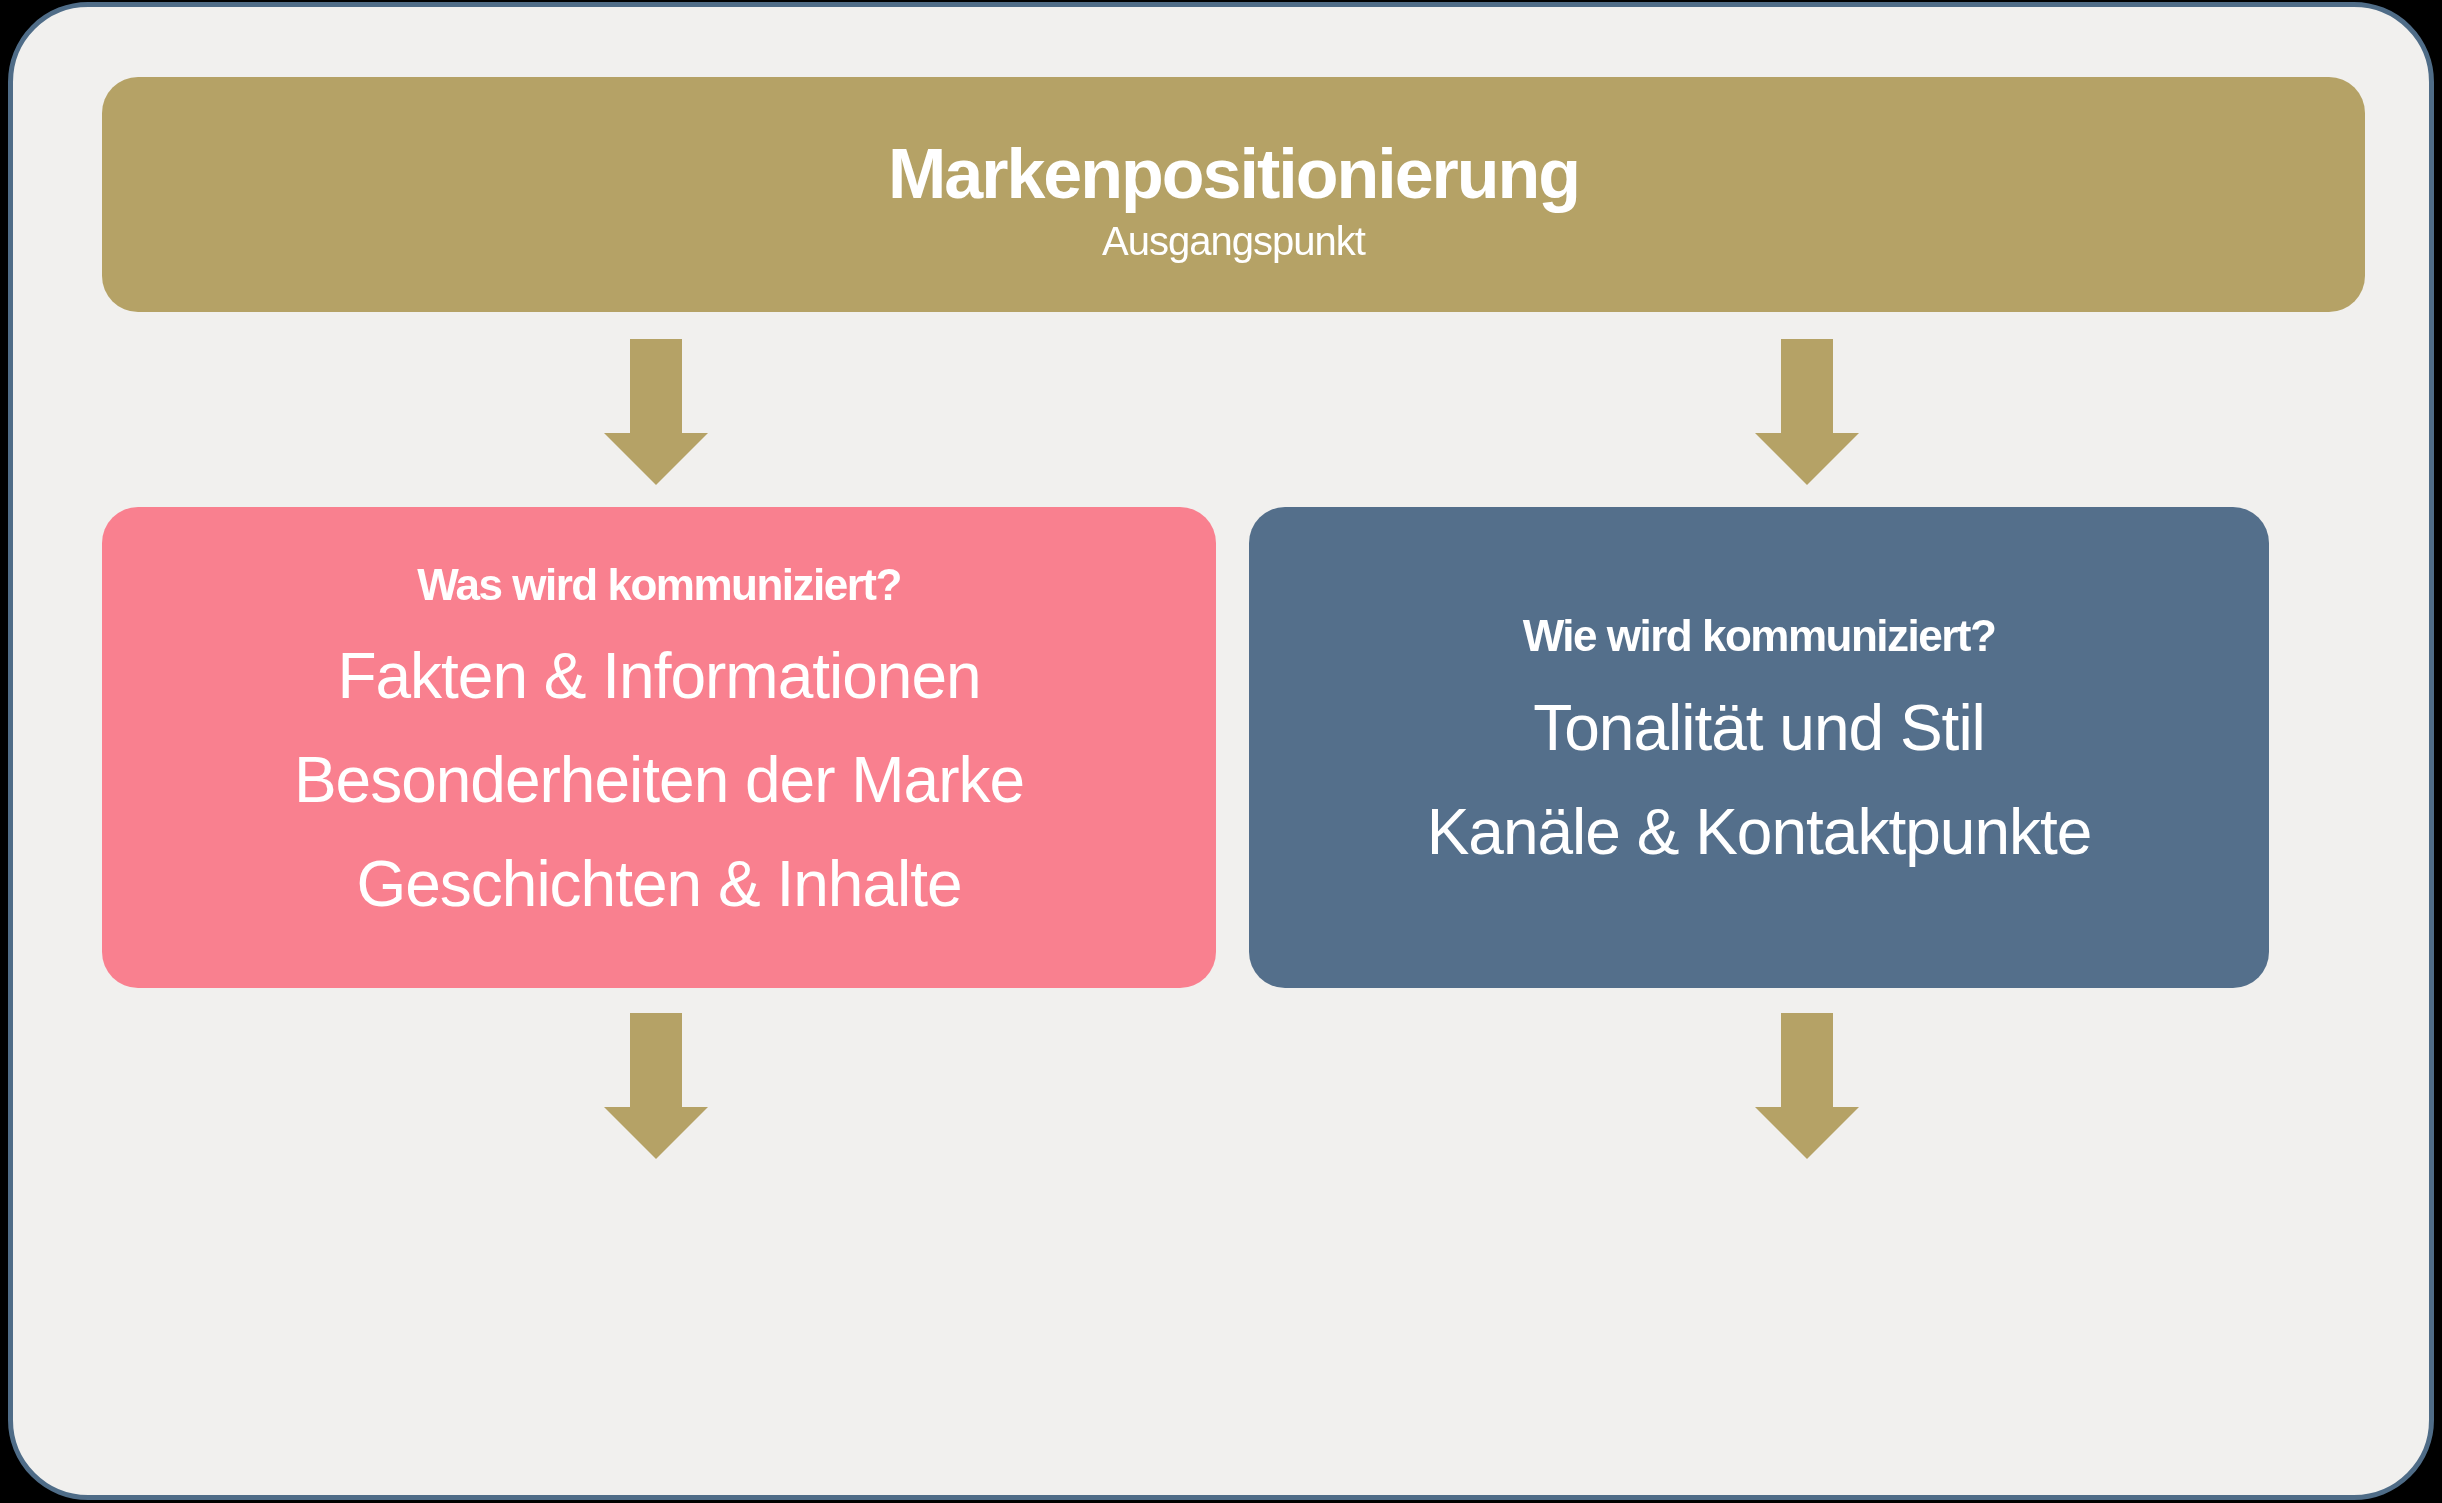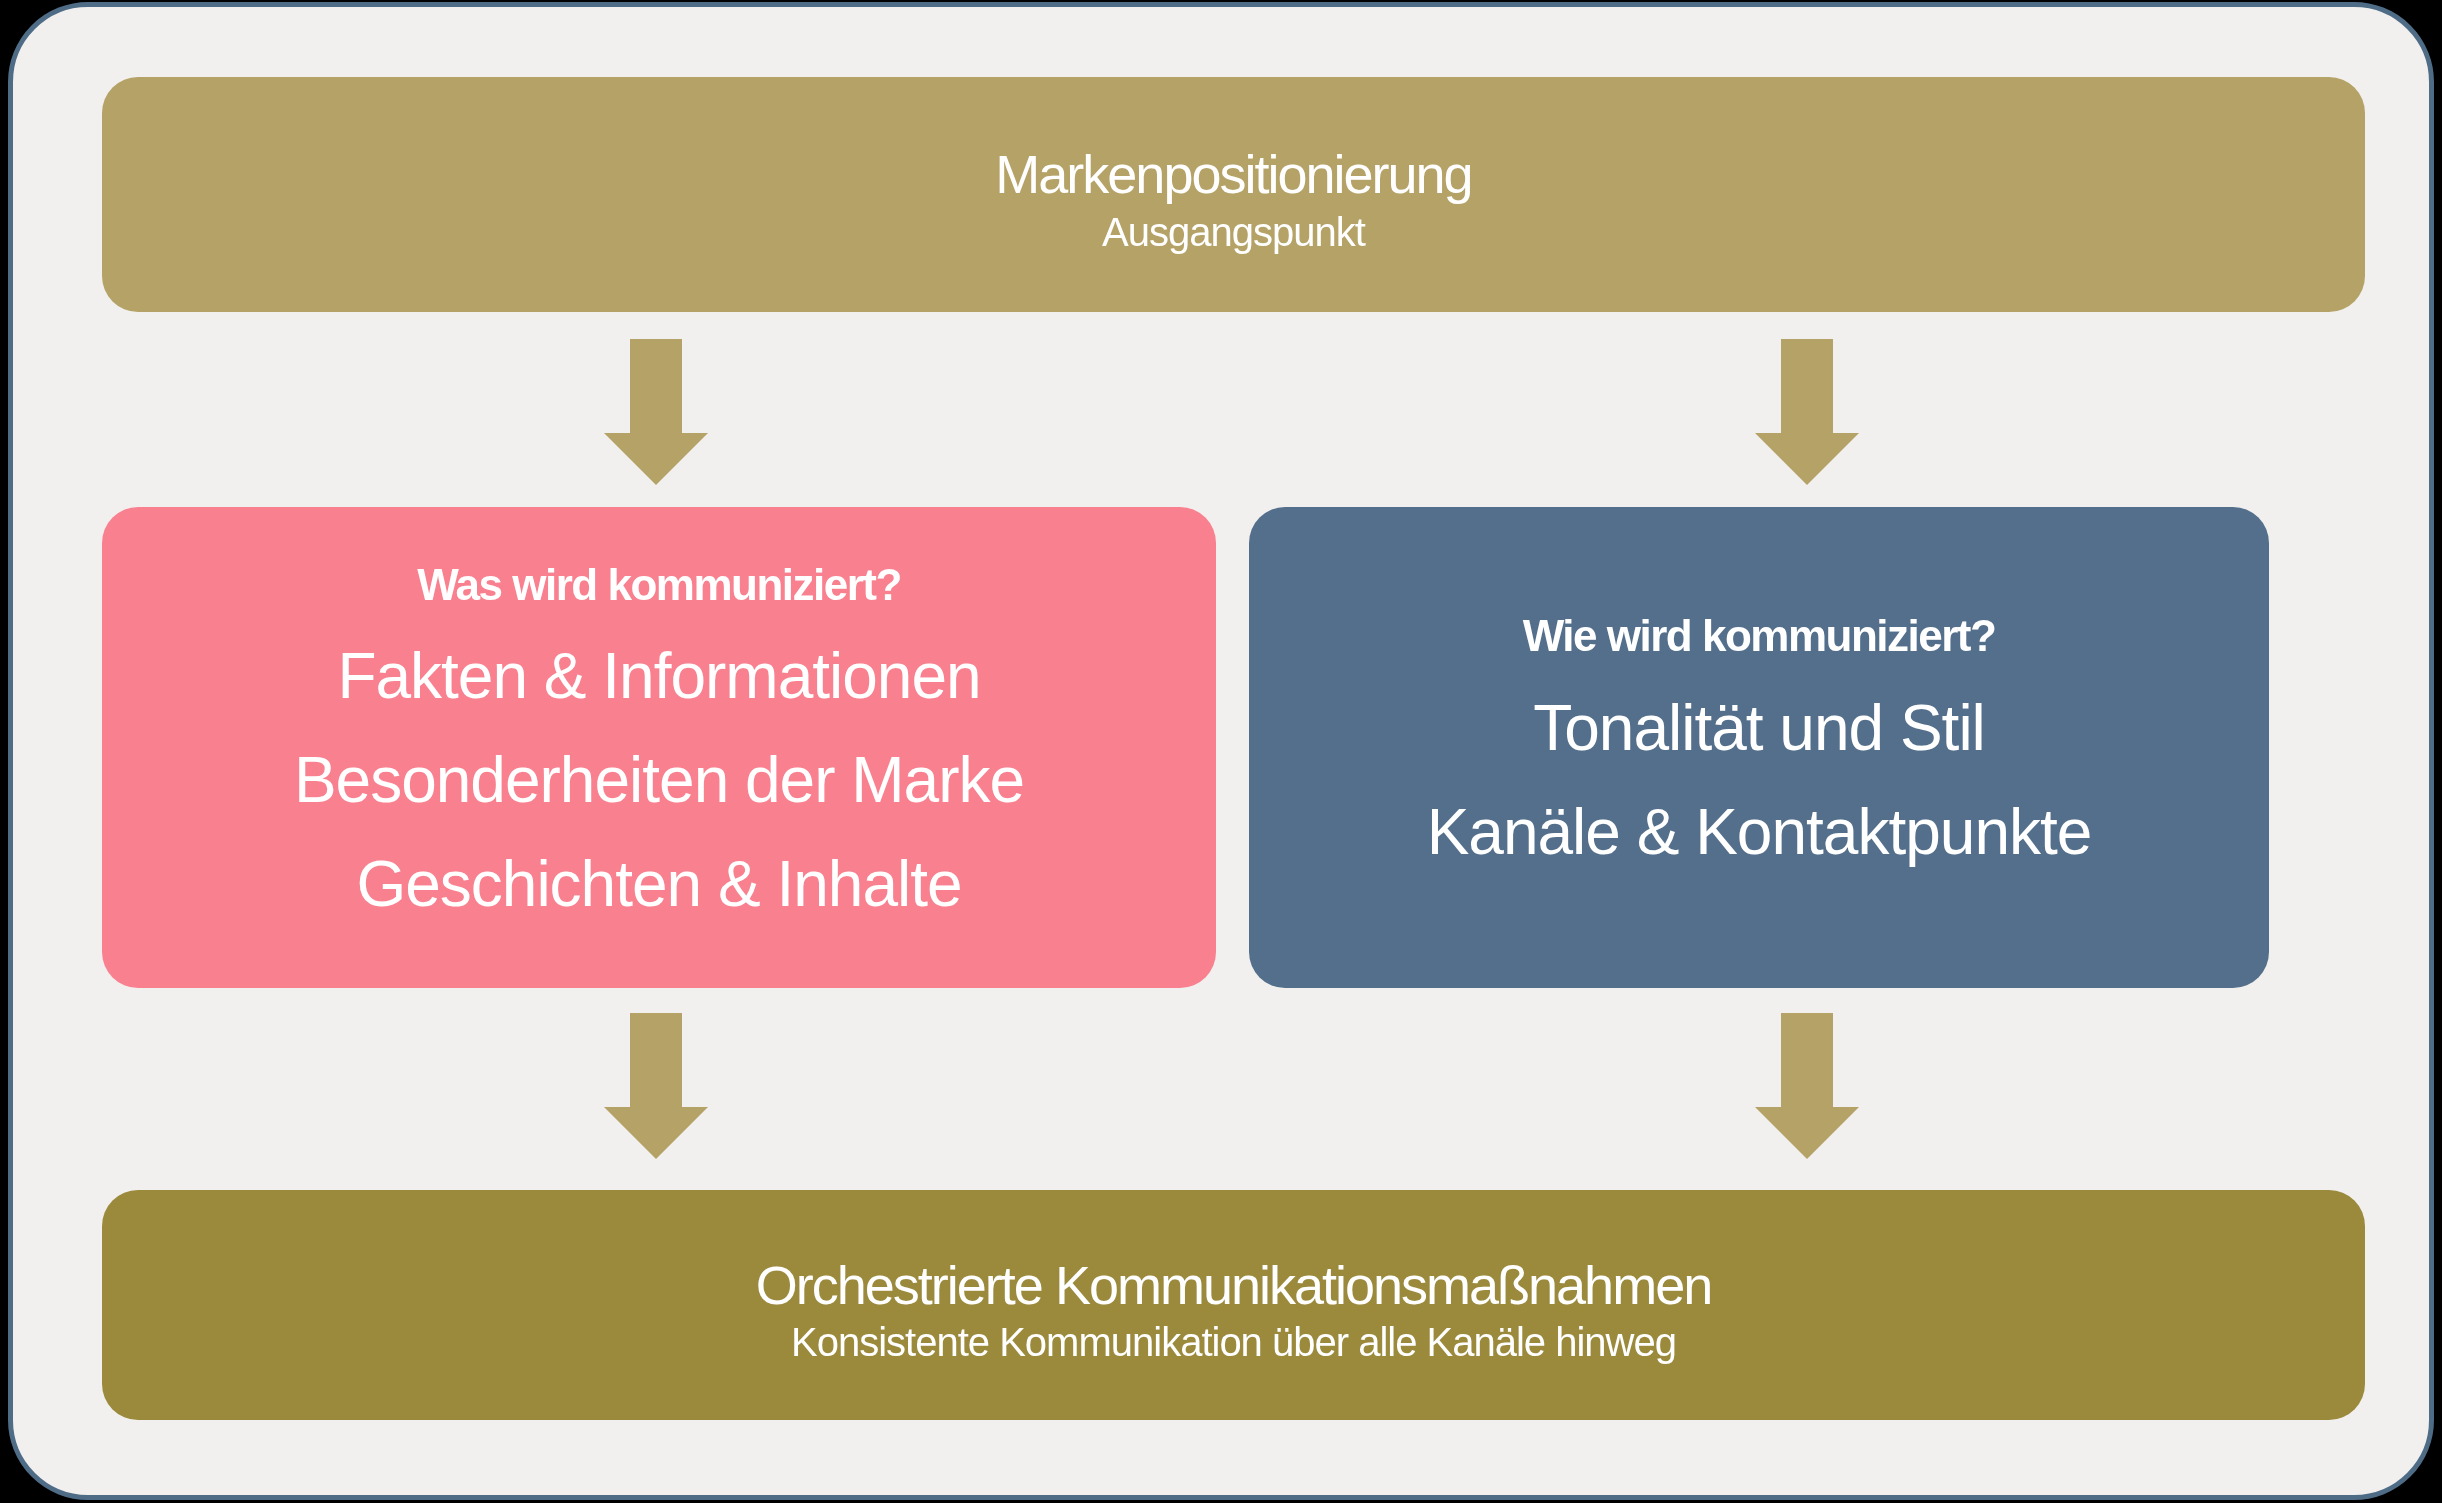--- a/index.html
+++ b/index.html
@@ -34,22 +34,22 @@
     text-align: center;
     color: #ffffff;
     border-radius: 36px;
   }
   .box-start  { left: 89px;   top: 70px;   width: 2263px; height: 235px; background: #b5a266; }
   .box-what   { left: 89px;   top: 500px;  width: 1114px; height: 481px; background: #f9808f; }
   .box-how    { left: 1236px; top: 500px;  width: 1020px; height: 481px; background: #546f8b; }
   .box-result { left: 89px;   top: 1183px; width: 2263px; height: 230px; background: #9b8a3c; }
 
   .title-xl {
-    font-size: 54px;
-    font-weight: normal;
+    font-size: 70px;
+    font-weight: bold;
     line-height: 1.15;
     letter-spacing: -2px;
     margin-top: 12px;
   }
   .subtitle-lg {
     font-size: 40px;
     line-height: 1.3;
     letter-spacing: -1px;
   }
   .title-md {
@@ -105,19 +105,15 @@
       <div class="item-line">Kanäle &amp; Kontaktpunkte</div>
     </section>
 
     <svg class="arrow arrow-2l" viewBox="0 0 104 146" aria-hidden="true">
       <polygon points="26,0 78,0 78,94 104,94 52,146 0,94 26,94" fill="#b5a266"></polygon>
     </svg>
     <svg class="arrow arrow-2r" viewBox="0 0 104 146" aria-hidden="true">
       <polygon points="26,0 78,0 78,94 104,94 52,146 0,94 26,94" fill="#b5a266"></polygon>
     </svg>
 
-    <section class="box box-result" style="background-color: rgb(155, 138, 60);">
-      <div class="title-xl">Orchestrierte Kommunikationsmaßnahmen</div>
-      <div class="subtitle-lg">Konsistente Kommunikation über alle Kanäle hinweg</div>
-    </section>
 
   </div>
 </div>
 
 </body></html>

